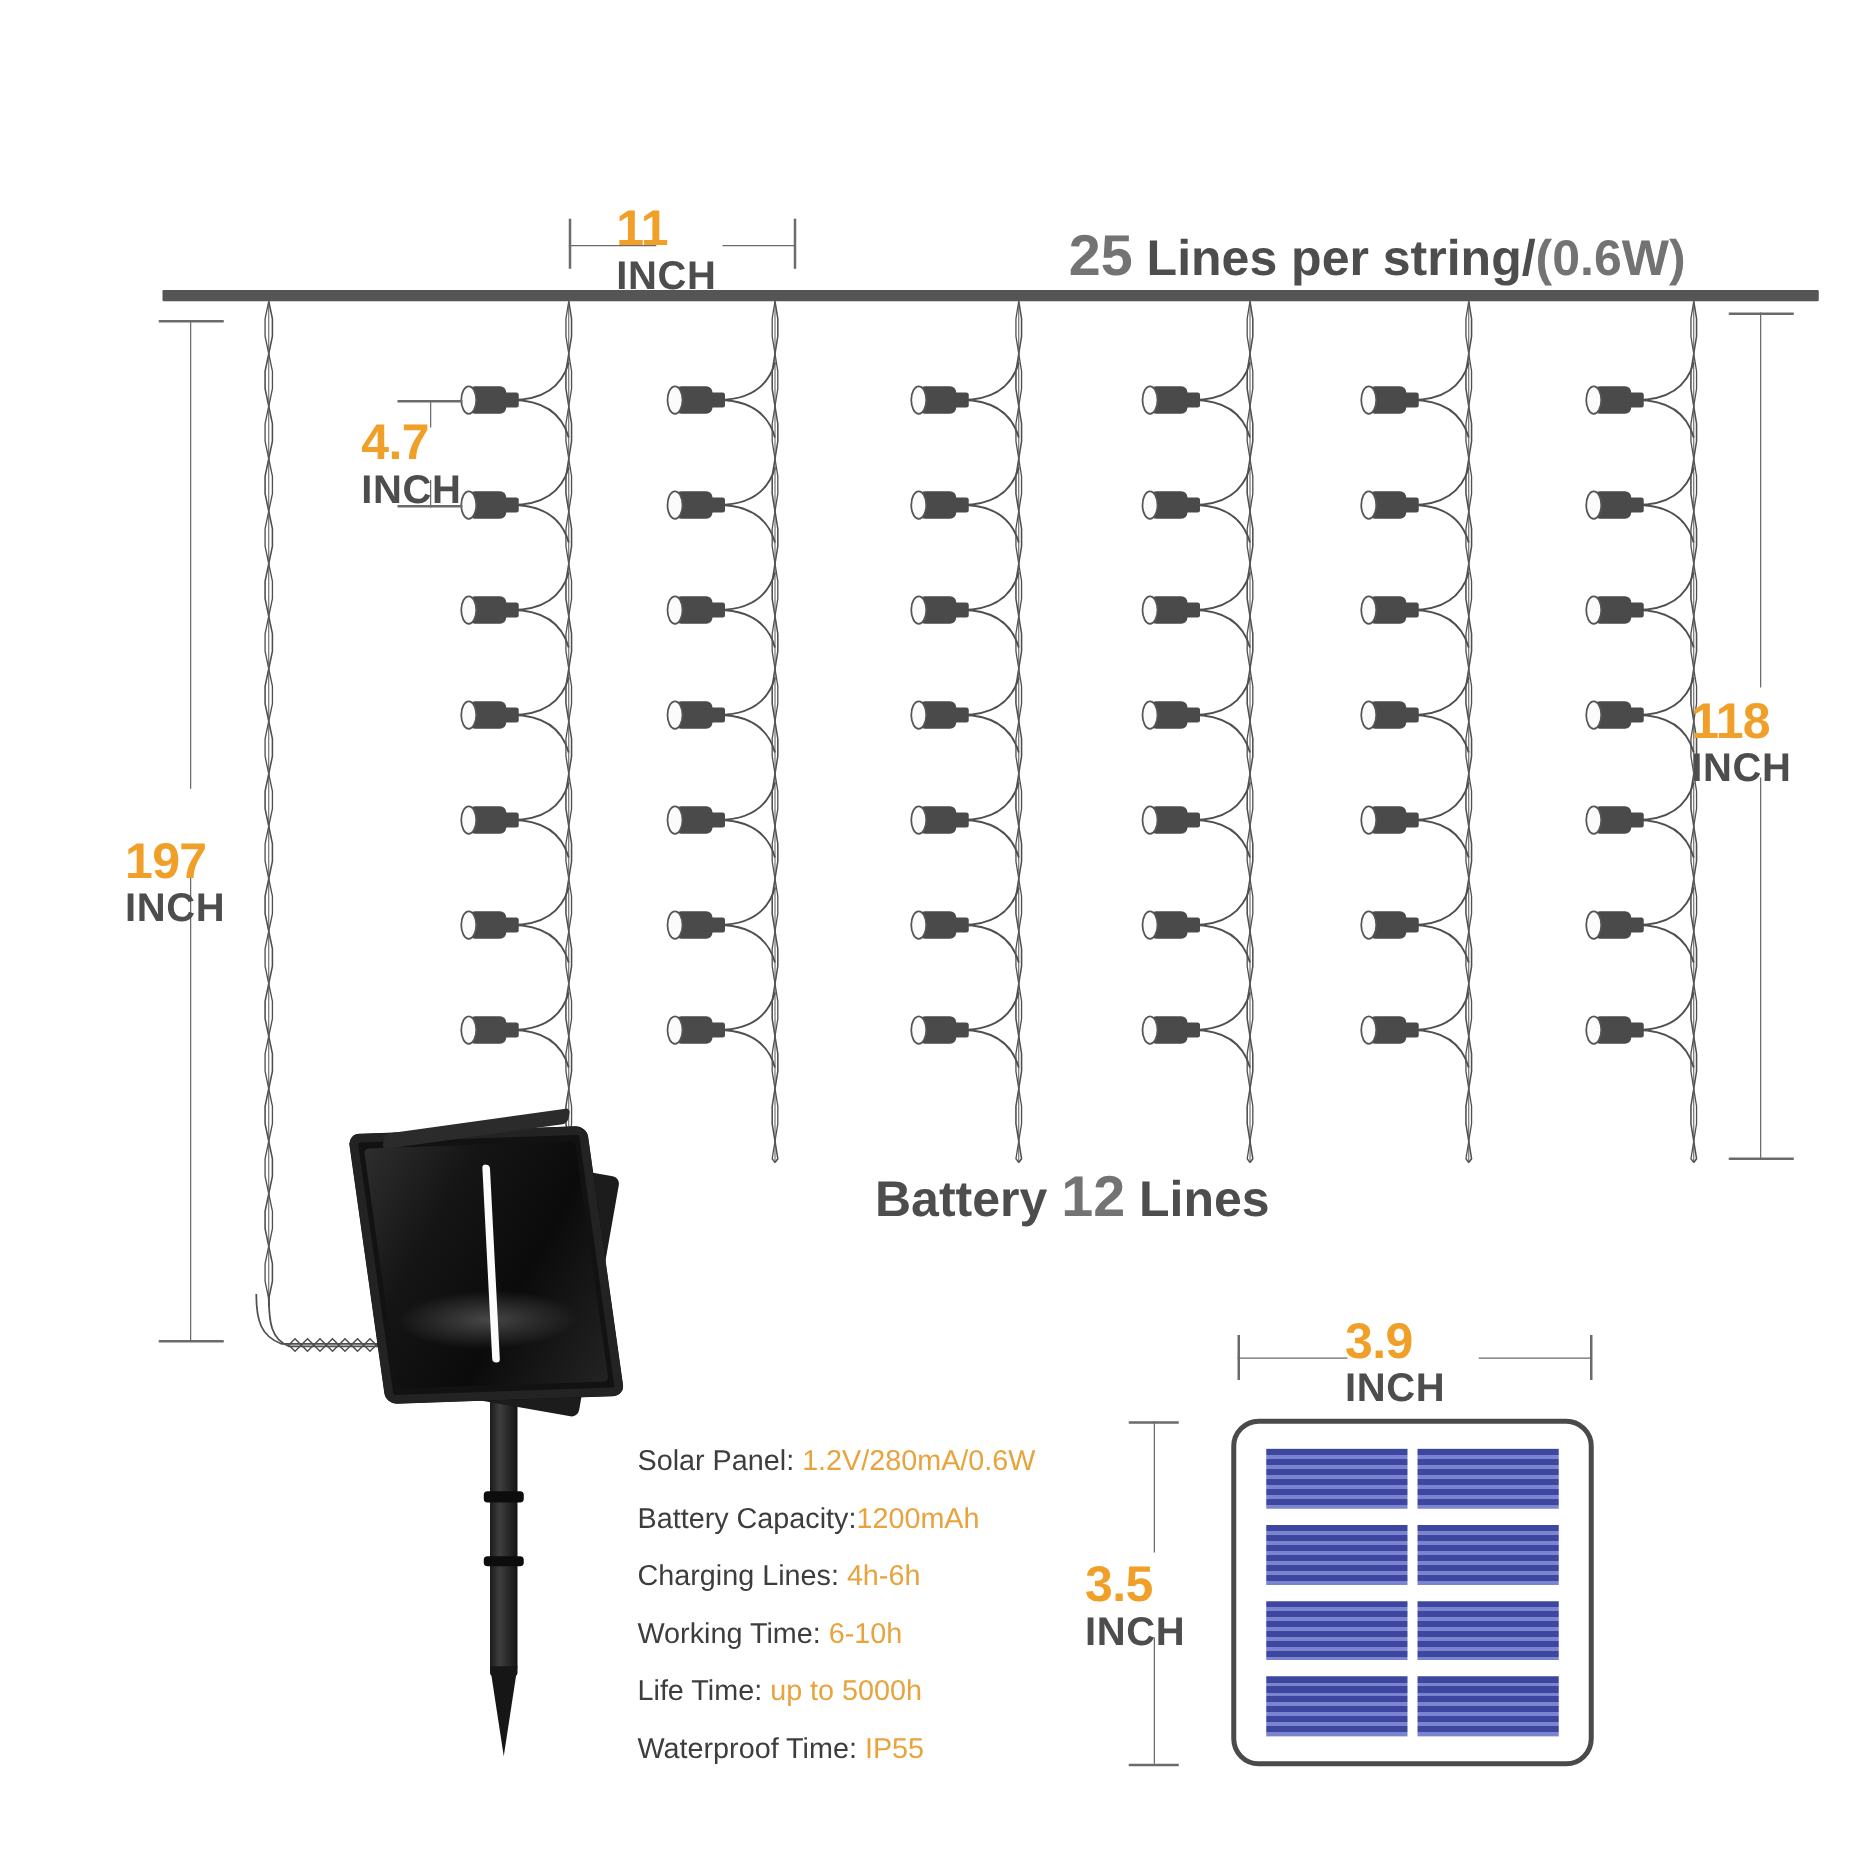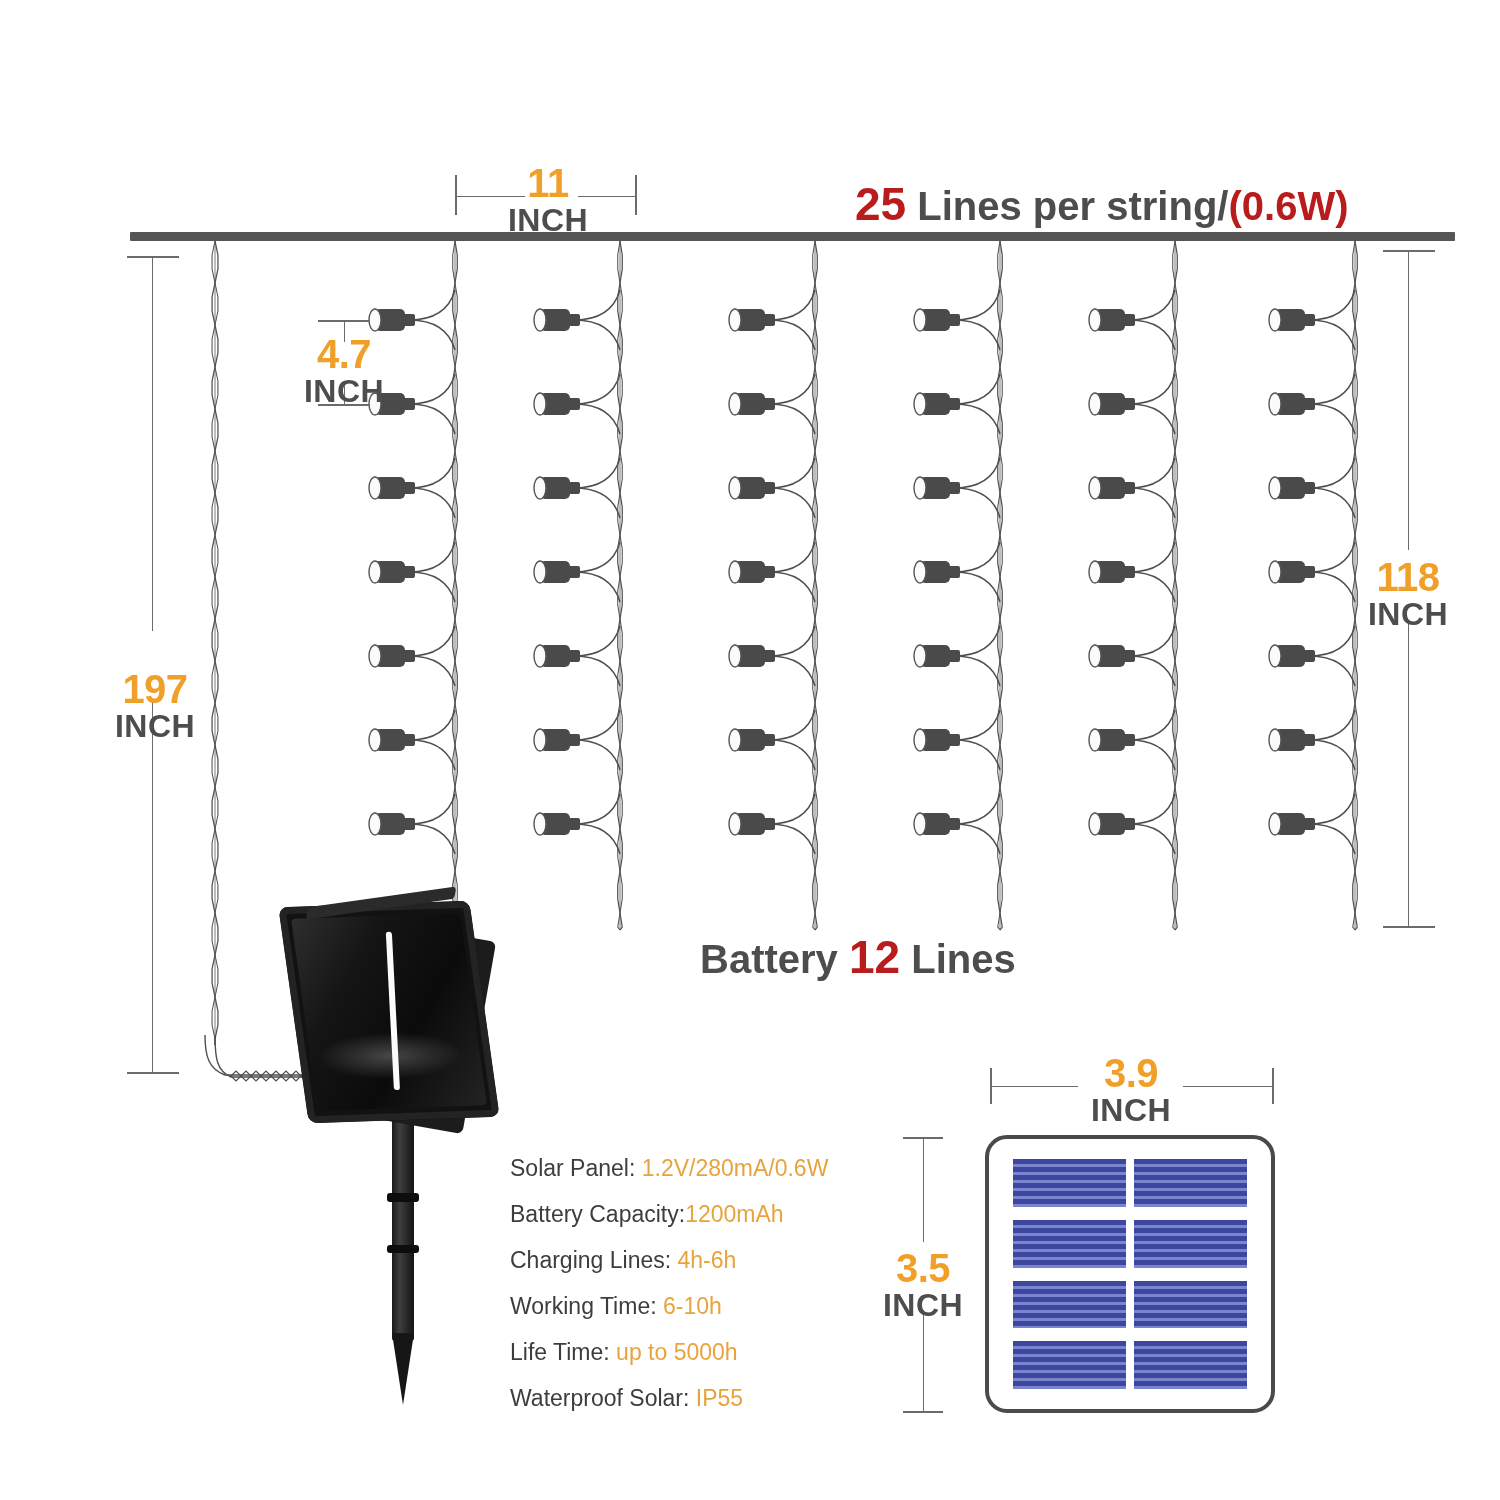--- a/index.html
+++ b/index.html
@@ -7,21 +7,21 @@
   body {
     background: #ffffff;
     font-family: "Liberation Sans", sans-serif;
     position: relative;
     overflow: hidden;
   }
   #stage { position: absolute; inset: 0; width: 1500px; height: 1500px; }
   .abs { position: absolute; }
 
   
-  .dim { position: absolute; text-align: center; line-height: 1; }
+  .dim { position: absolute; text-align: left; line-height: 1; }
   .dim .num {
     display: block;
     color: #f0a028;
     font-weight: bold;
     font-size: 40px;
     letter-spacing: -0.5px;
   }
   .dim .unit {
     display: block;
     color: #4d4d4d;
@@ -39,21 +39,21 @@
 
   
   .headline {
     position: absolute;
     font-size: 40px;
     font-weight: bold;
     color: #4d4d4d;
     white-space: nowrap;
     line-height: 1;
   }
-  .headline .hl { color: #b91c1c; text-align: center; }
+  .headline .hl { color: #737373; text-align: center; }
   .headline .big { font-size: 46px; }
 
   
   #spec-list { position: absolute; left: 510px; top: 1157px; width: 430px; }
   .spec-row {
     font-size: 23px;
     color: #3d3d3d;
     line-height: 1;
     margin-bottom: 23px;
     white-space: nowrap;
@@ -500,21 +500,21 @@
     <div class="spec-row">
       <span>Charging Lines: </span><span class="val">4h-6h</span>
     </div>
     <div class="spec-row">
       <span>Working Time: </span><span class="val">6-10h</span>
     </div>
     <div class="spec-row">
       <span>Life Time: </span><span class="val">up to 5000h</span>
     </div>
     <div class="spec-row">
-      <span>Waterproof Solar: </span><span class="val">IP55</span>
+      <span>Waterproof Time: </span><span class="val">IP55</span>
     </div>
   </div>
 
   <div class="cap-v" style="left:990px; top:1068px; height:36px;"></div>
   <div class="cap-v" style="left:1272px; top:1068px; height:36px;"></div>
   <div class="rule-h" style="left:990px; top:1086px; width:88px;"></div>
   <div class="rule-h" style="left:1183px; top:1086px; width:90px;"></div>
   <div class="dim" style="left:1076px; top:1053px; width:110px;">
     <span class="num">3.9</span>
     <span class="unit">INCH</span>

